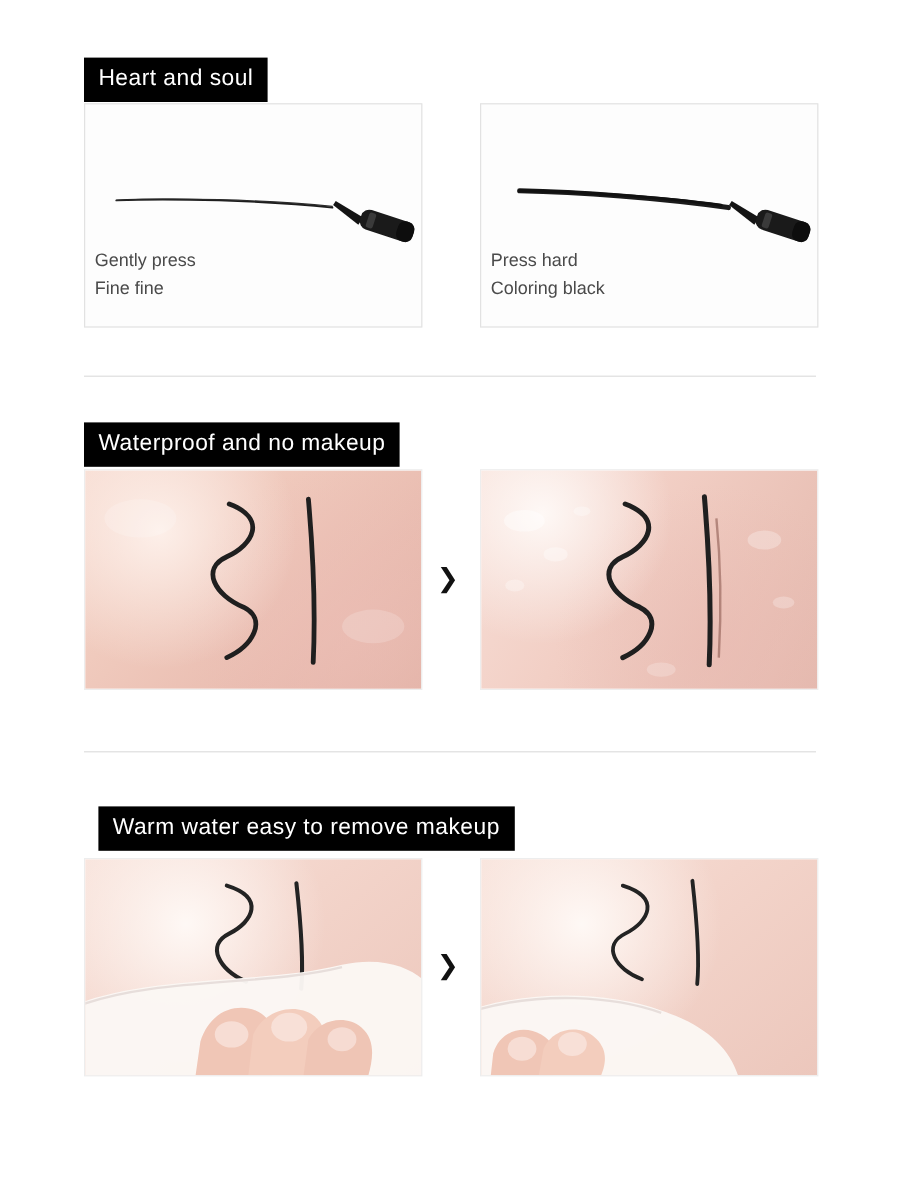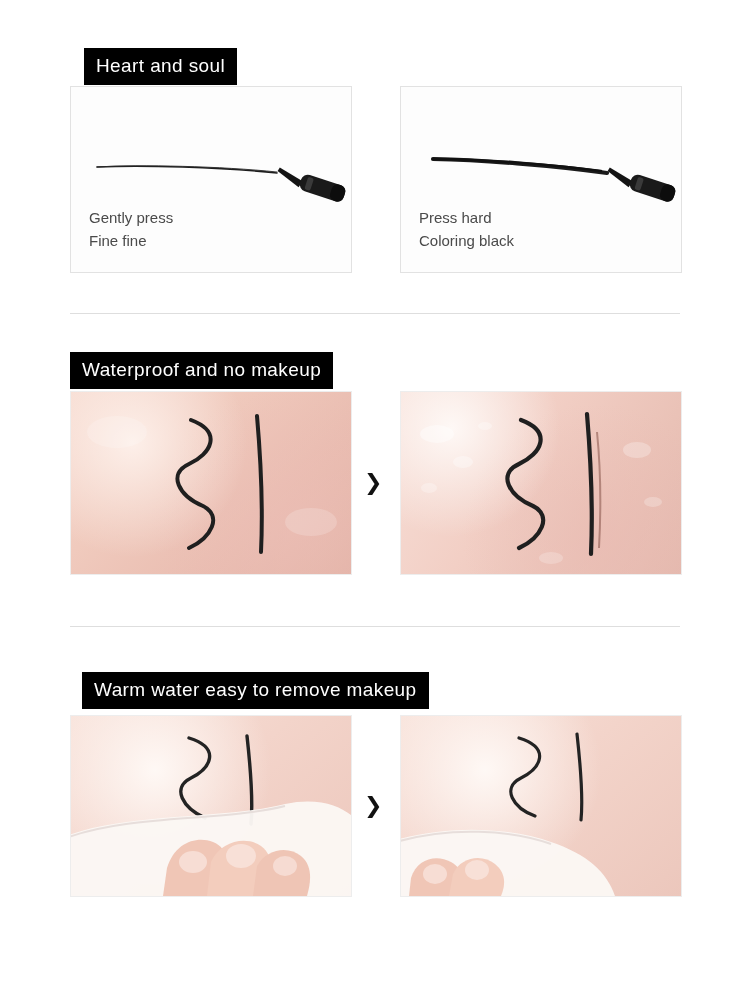--- a/index.html
+++ b/index.html
@@ -39,21 +39,21 @@
 
   
   .stroke-card {
     position: absolute;
     background: #fdfdfd;
     border: 1px solid #e2e2e2;
     overflow: hidden;
   }
   .stroke-card .caption {
     position: absolute;
-    left: 18px;
+    left: 8px;
     bottom: 20px;
     color: #4a4a4a;
     font-size: 15px;
     line-height: 1.55;
     white-space: pre-line;
   }
   .stroke-svg {
     position: absolute;
     top: 0; left: 0;
     width: 100%;
@@ -106,21 +106,21 @@
     font-size: 22px;
     line-height: 1;
     font-family: "DejaVu Sans", sans-serif;
   }
 </style>
 </head>
 <body>
 
 <div class="page">
 
-  <div class="block" style="left:84px; top:48px;">
+  <div class="block" style="left:70px; top:48px;">
     <span class="section-title">Heart and soul</span>
   </div>
 
   <div class="stroke-card" style="left:70px; top:86px; width:280px; height:185px;">
     <svg class="stroke-svg" viewBox="0 0 280 185" preserveAspectRatio="none">
 
       <path d="M26,80 C70,78 150,80 206,86" stroke="#1d1d1d" stroke-width="1.6" fill="none" stroke-linecap="round"></path>
       <path d="M26,80 C70,77.4 150,79.2 206,85" stroke="#2a2a2a" stroke-width="0.9" fill="none" stroke-linecap="round"></path>
 
       <g transform="rotate(18 225 92)">

